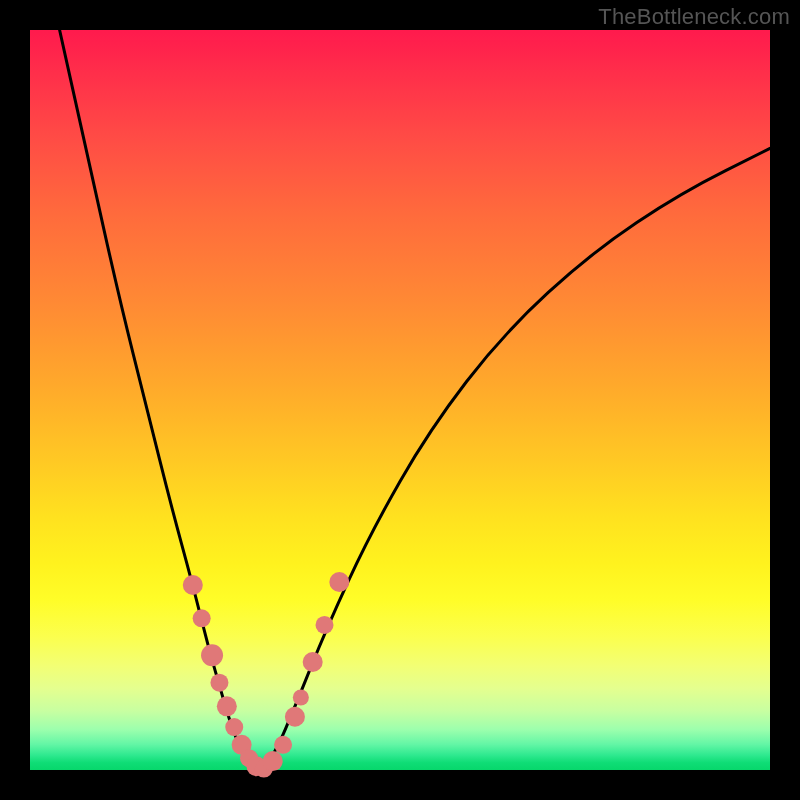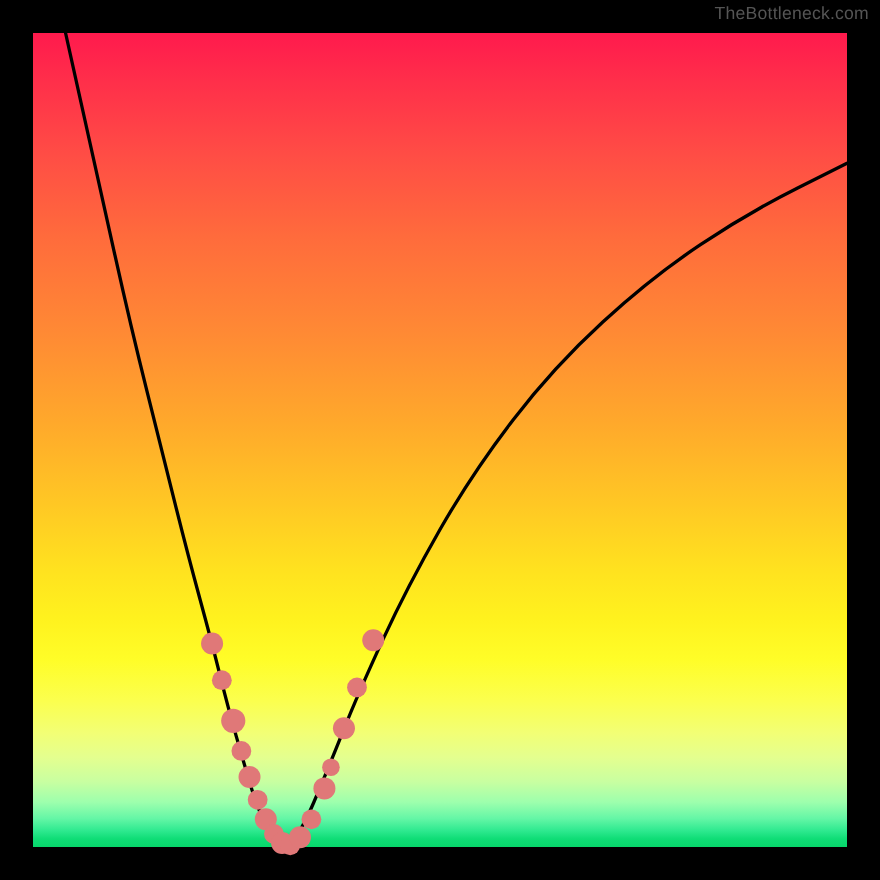--- a/index.html
+++ b/index.html
@@ -45,21 +45,21 @@
       #2ee98f 98%,
       #0fdd76 99%,
       #07d76b 100%
     );
   }
   .watermark {
     position: absolute;
     top: 4px;
     right: 10px;
     color: #555;
-    font-size: 16px;
+    font-size: 22px;
     font-weight: 500;
     letter-spacing: 0.2px;
     user-select: none;
   }
   svg.curves {
     position: absolute;
     left: 0;
     top: 0;
     width: 740px;
     height: 740px;

